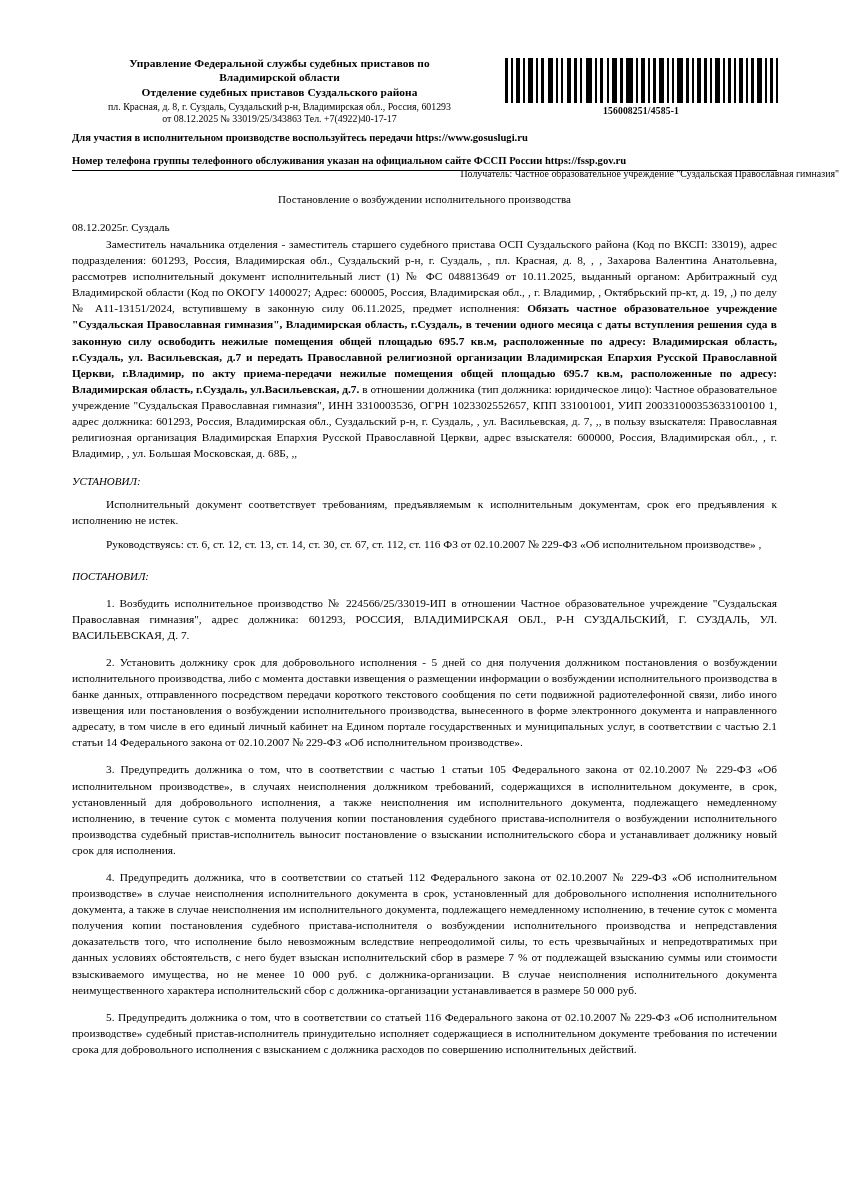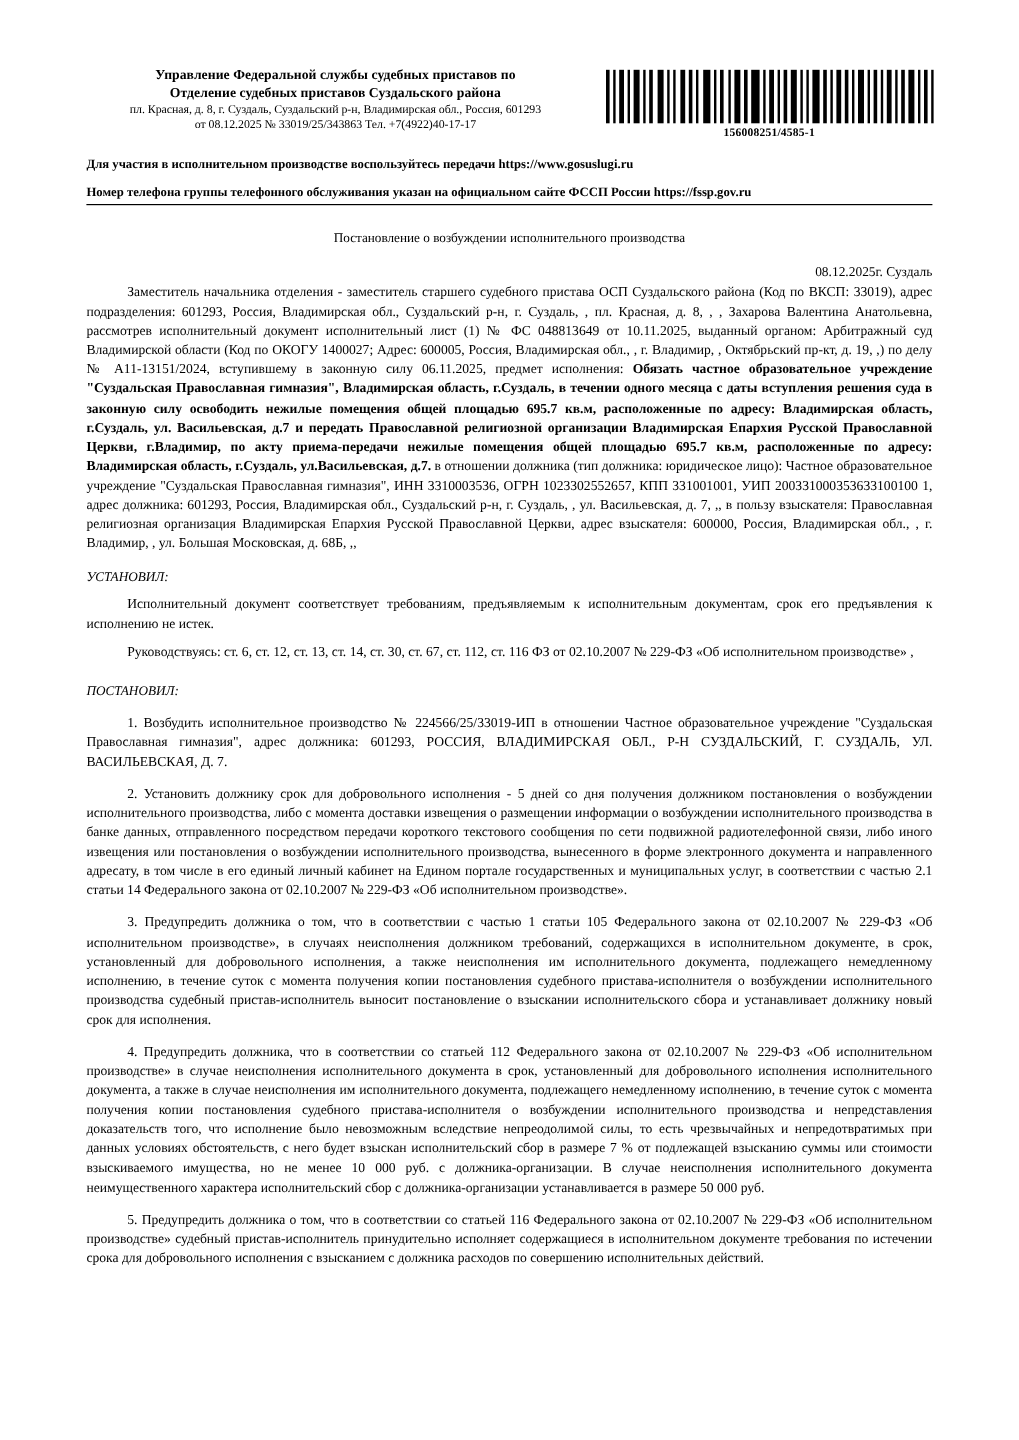--- a/index.html
+++ b/index.html
@@ -114,21 +114,21 @@
     line-height: 15px;
   }
 
   
   .date-row {
     position: absolute;
     top: 220px;
     left: 72px;
     right: 72px;
     display: flex;
-    justify-content: flex-end;
+    justify-content: flex-start;
     font-size: 11.2px;
     line-height: 14px;
   }
 
   
   .body-zone {
     position: absolute;
     top: 236px;
     left: 72px;
     width: 705px;
@@ -158,20 +158,21 @@
 </style>
 </head>
 <body>
 
 <div class="page">
 
   <div class="header-zone">
 
     <div class="org-block">
       <div class="org-line-1">Управление Федеральной службы судебных приставов по</div>
+      <div class="org-line-1">Владимирской области</div>
       <div class="org-line-2">Отделение судебных приставов Суздальского района</div>
       <div class="org-address">пл. Красная, д. 8, г. Суздаль, Суздальский р-н, Владимирская обл., Россия, 601293</div>
       <div class="org-docline">от 08.12.2025 № 33019/25/343863 Тел. +7(4922)40-17-17</div>
     </div>
 
     <div class="barcode-block">
       <svg class="barcode-bars" viewBox="0 0 276 45" preserveAspectRatio="none">
         <rect x="0" y="0" width="276" height="45" fill="#ffffff"></rect>
         <g fill="#000000">
           <rect x="2" y="0" width="3" height="45"></rect>
@@ -220,20 +221,21 @@
           <rect x="273" y="0" width="2" height="45"></rect>
         </g>
       </svg>
       <div class="barcode-number">156008251/4585-1</div>
     </div>
 
     <div class="notice-line notice-1">Для участия в исполнительном производстве воспользуйтесь передачи https://www.gosuslugi.ru</div>
     <div class="notice-line notice-2">Номер телефона группы телефонного обслуживания указан на официальном сайте ФССП России https://fssp.gov.ru</div>
   </div>
 
+  <div class="recipient">Получатель: Частное образовательное учреждение "Суздальская Православная гимназия"</div>
 
   <div class="doc-title">Постановление о возбуждении исполнительного производства</div>
 
   <div class="date-row">
     <span>08.12.2025</span>
     <span>г. Суздаль</span>
   </div>
 
   <div class="body-zone">
 

